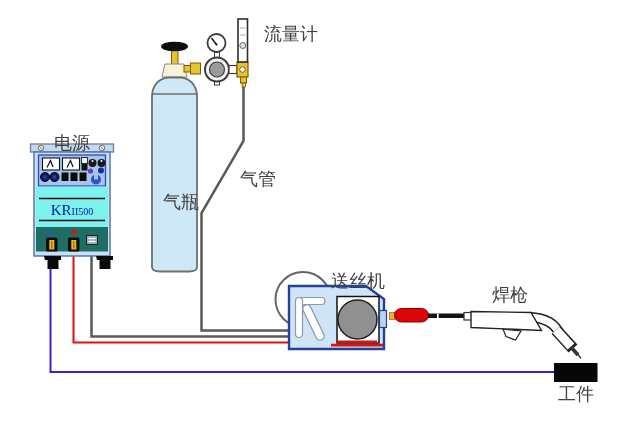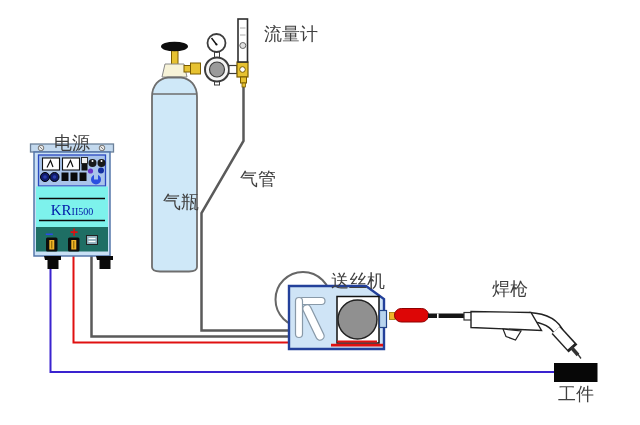--- a/index.html
+++ b/index.html
@@ -10,21 +10,21 @@
   #diagram-svg{position:absolute;left:0;top:0;}
   .label{
     position:absolute;font-weight:400;font-size:18px;color:#404040;
     white-space:nowrap;letter-spacing:0px;line-height:1;
   }
   #label-power{left:54px;top:134px;}
   #label-cylinder{left:163px;top:157px;margin-top:36px;}
   #label-flowmeter{left:264px;top:25px;}
   #label-gaspipe{left:240px;top:170px;}
   #label-feeder{left:331px;top:272px;}
-  #label-torch{left:492px;top:280px;}
+  #label-torch{left:492px;top:286px;}
   #label-workpiece{left:558px;top:385px;text-align:center;}
   #model-plate{
     position:absolute;left:36px;top:200px;width:72px;text-align:center;
     font-family:"Liberation Serif",serif;font-weight:normal;color:#0018a8;line-height:19px;
   }
   #model-plate .big{font-size:15px;}
   #model-plate .small{font-size:10px;}
   .terminal-sign{position:absolute;font-size:14px;font-weight:bold;line-height:1;}
   #sign-minus{left:45px;top:227px;color:#2b49ee;}
   #sign-plus{left:70px;top:225px;color:#e01010;}

